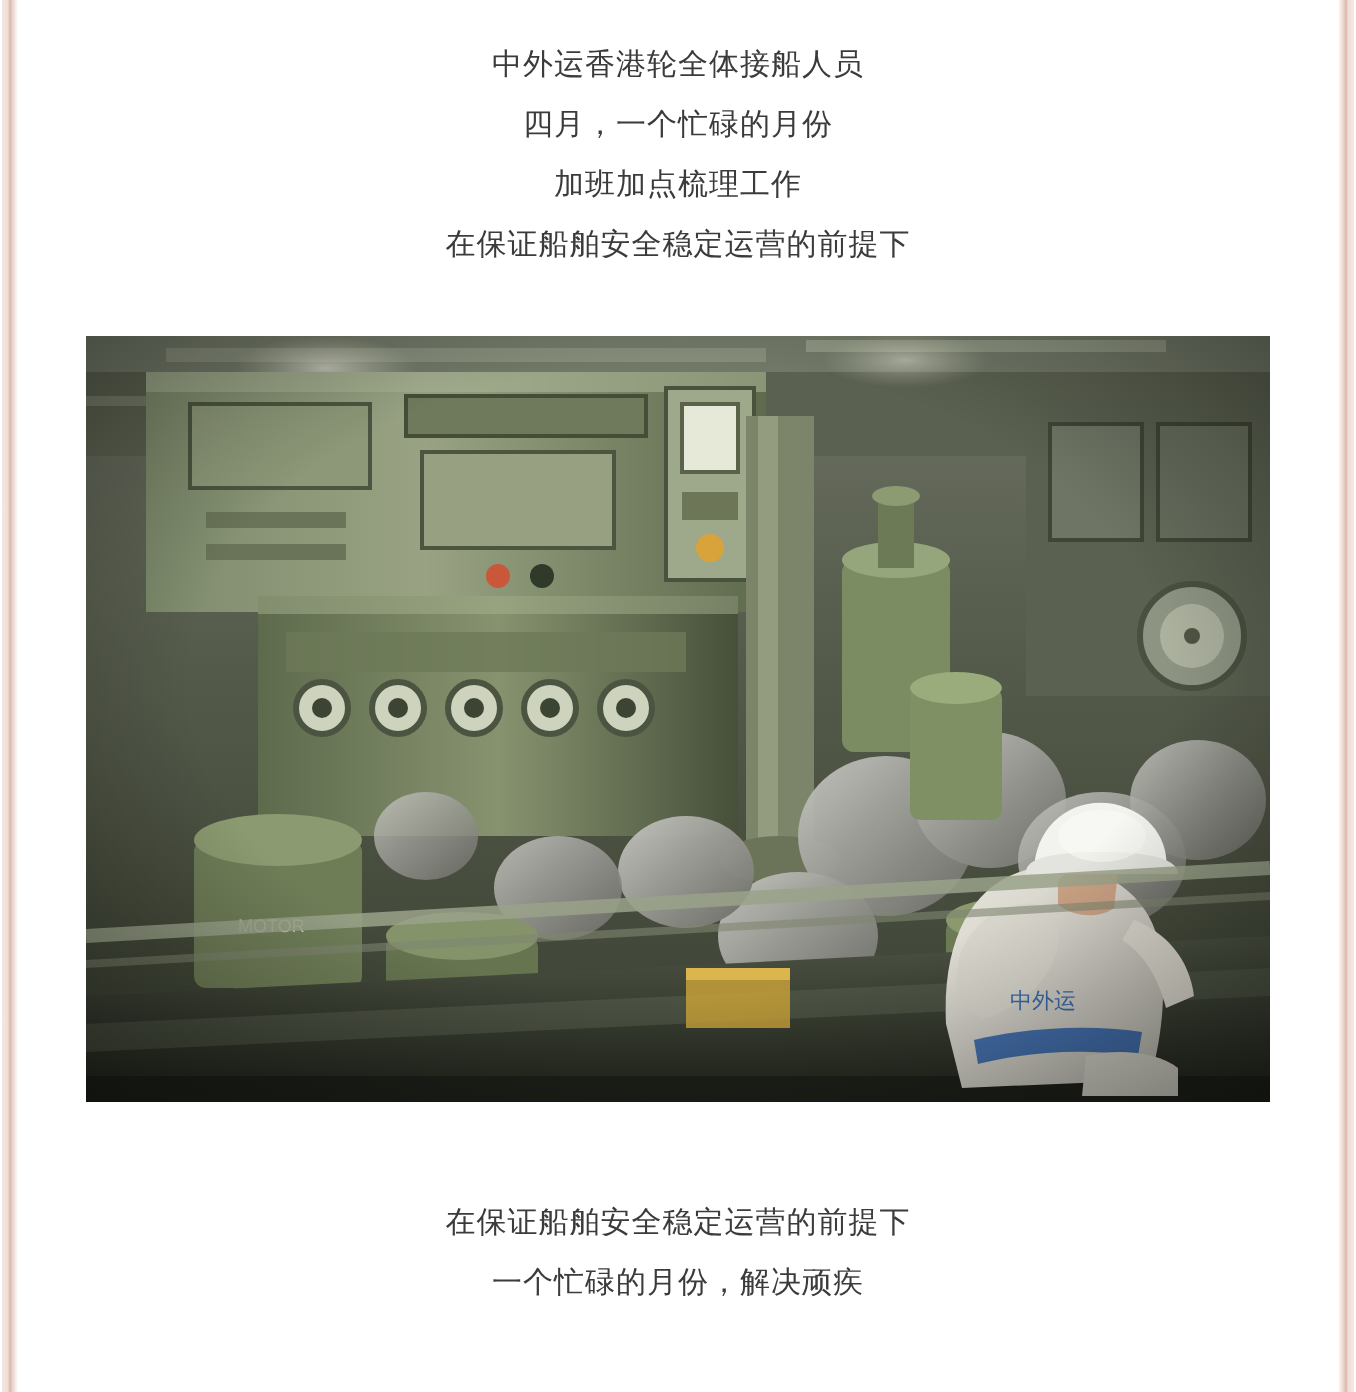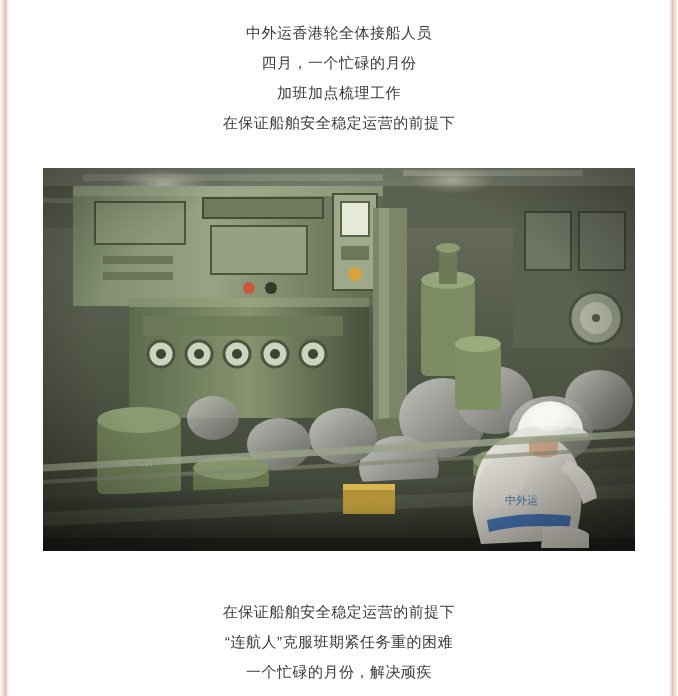--- a/index.html
+++ b/index.html
@@ -256,18 +256,17 @@
           <radialGradient id="vig" cx="0.5" cy="0.45" r="0.75">
             <stop offset="55%" stop-color="#000000" stop-opacity="0"></stop>
             <stop offset="100%" stop-color="#000000" stop-opacity="0.45"></stop>
           </radialGradient>
         </svg>
       </div>
     </div>
 
     <div class="text-block block-bottom">
       <span class="line">在保证船舶安全稳定运营的前提下</span>
-      <span class="line">“连航人”克服班期紧任务重的困难</span>
       <span class="line">一个忙碌的月份，解决顽疾</span>
     </div>
 
   </div>
 </div>
 
 </body></html>

